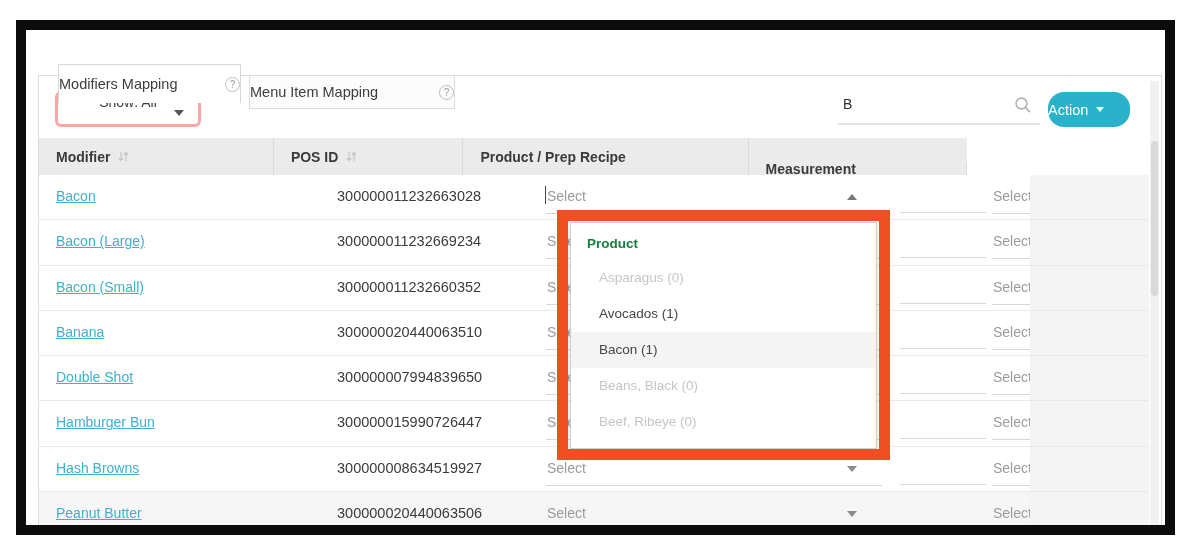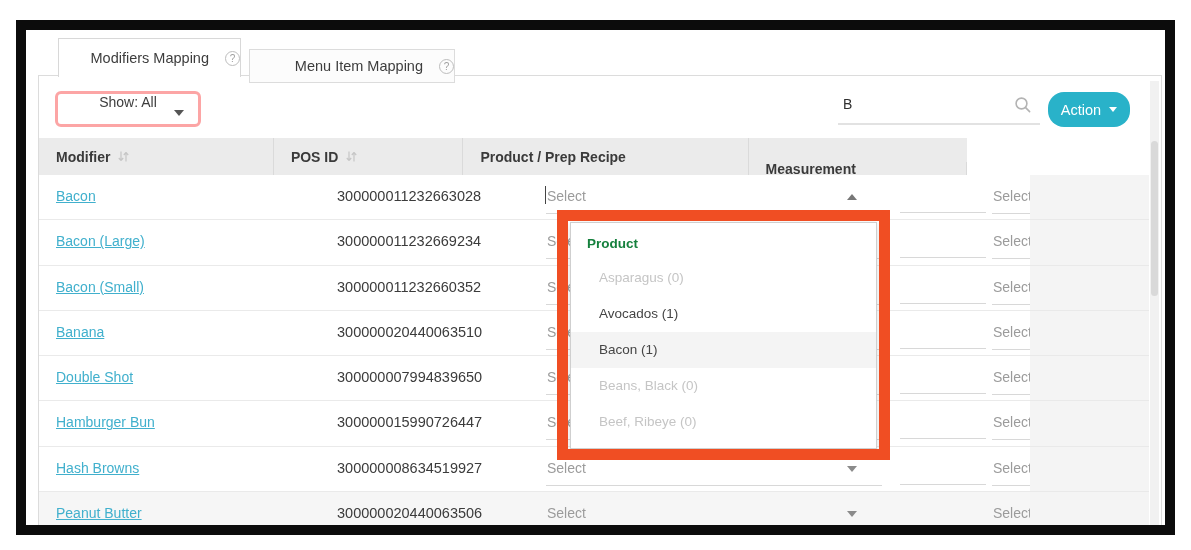--- a/index.html
+++ b/index.html
@@ -4,37 +4,37 @@
 <style>
   :root{
     --accent:#29b2c9; --link:#41b0cd; --annotation:#f04e23; --header_bg:#ebebeb;
   }
   *{box-sizing:border-box;margin:0;padding:0;}
   body{width:1191px;height:550px;background:#fff;font-family:"Liberation Sans",sans-serif;position:relative;overflow:hidden;}
   .frame{position:absolute;left:16px;top:20px;width:1159px;height:515px;border:10px solid #0c0c0c;background:#fff;overflow:hidden;}
   .frame-inner{position:absolute;left:0;top:0;width:1139px;height:495px;}
 
   
-  .tab{position:absolute;display:flex;align-items:center;justify-content:flex-end;gap:16px;font-size:14.5px;color:#3d3d3d;cursor:pointer;}
+  .tab{position:absolute;display:flex;align-items:center;justify-content:space-between;gap:9px;font-size:14.5px;color:#3d3d3d;cursor:pointer;margin-top:26px;}
   .tab.active{left:32px;top:8px;width:183px;height:39px;background:#fff;border:1px solid #d8d8d8;border-bottom:none;z-index:4;}
   .tab.inactive{left:223px;top:19px;width:206px;height:34px;background:#fcfcfc;border:1px solid #dcdcdc;z-index:2;}
   .help-icon{display:inline-flex;align-items:center;justify-content:center;width:15px;height:15px;border:1px solid #bdbdbd;border-radius:50%;font-size:10px;color:#9e9e9e;flex:0 0 auto;}
 
   
   .panel{position:absolute;left:12px;top:45px;width:1124px;height:450px;background:#fff;border:1px solid #dcdcdc;border-bottom:none;z-index:1;}
 
   
   .show-box{position:absolute;left:16px;top:15px;width:146px;height:36px;border:3px solid #fca5a5;border-radius:6px;display:flex;align-items:center;padding:0 14px;font-size:14px;color:#3d3d3d;cursor:pointer;background:#fff;flex-direction:column;}
   .show-box .tri{margin-left:auto;}
   .tri-down{width:0;height:0;border-left:5px solid transparent;border-right:5px solid transparent;border-top:6px solid #555;}
   .search-wrap{position:absolute;left:799px;top:14px;width:202px;height:35px;}
   .search-value{position:absolute;left:5px;top:6px;font-size:14px;color:#2f2f2f;}
   .search-underline{position:absolute;left:0;bottom:0;width:202px;height:2px;background:#e2e2e2;}
   .search-icon{position:absolute;right:8px;top:6px;}
-  .action-btn{position:absolute;left:1009px;top:16px;width:82px;height:35px;background:var(--accent);border:none;border-radius:16px;color:#fff;font-size:14.5px;font-family:"Liberation Sans",sans-serif;display:flex;align-items:center;justify-content:center;gap:8px;cursor:pointer;}
+  .action-btn{position:absolute;left:1009px;top:16px;width:82px;height:35px;background:var(--accent);border:none;border-radius:16px;color:#fff;font-size:14.5px;font-family:"Liberation Sans",sans-serif;display:flex;align-items:center;gap:8px;cursor:pointer;}
   .action-btn .tri{border-top-color:#fff;border-left-width:4.5px;border-right-width:4.5px;border-top-width:5.5px;}
 
   
   .thead{position:absolute;left:0;top:62px;width:928px;height:37px;background:var(--header_bg);display:flex;z-index:1;}
   .hcell{display:flex;align-items:center;gap:7px;padding-left:17px;font-size:14px;font-weight:bold;color:#3a3a3a;border-right:1px solid #dadada;cursor:default;}
   .hcell.sortable{cursor:pointer;}
   .hc0{width:281px;} .hc1{width:226px;} .hc2{width:342px;} .hc3{width:261px;margin-top:24px;}
 
   
   .rows-clip{position:absolute;left:0;top:99px;width:991px;height:351px;overflow:hidden;background:#fff;}

